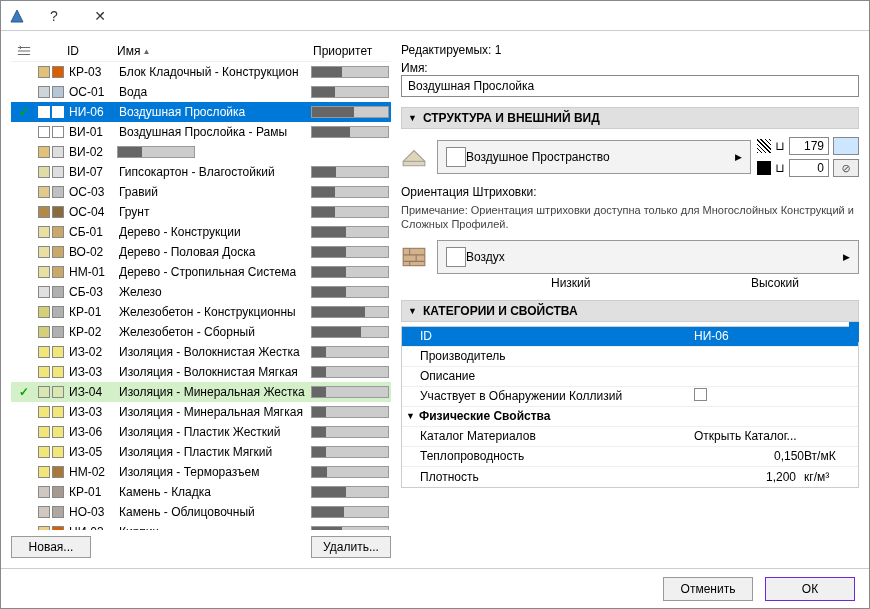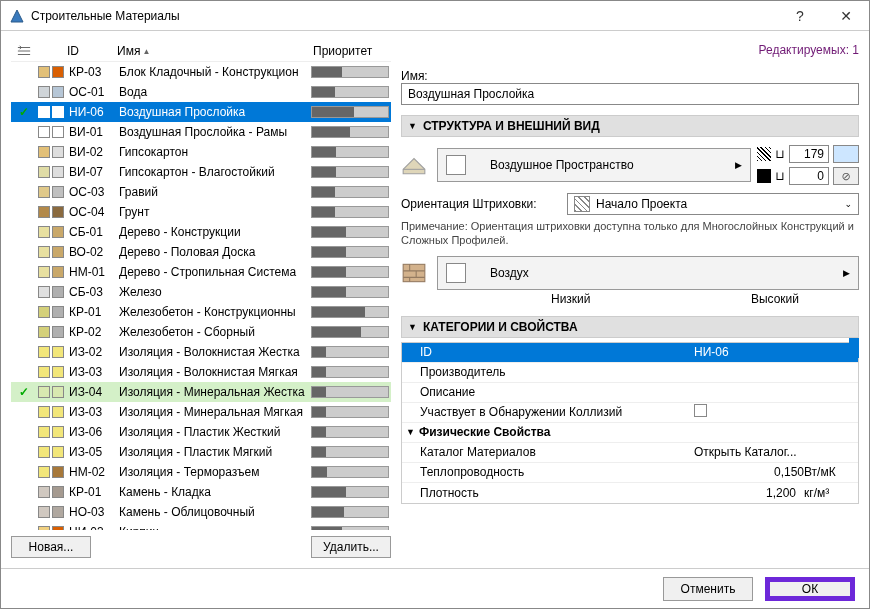--- a/index.html
+++ b/index.html
@@ -24,28 +24,28 @@
   .row .idcell { width:50px; padding-left:4px;}
   .row .namecell { flex:1; padding-left:4px; white-space:nowrap; overflow:hidden; text-overflow:ellipsis;}
   .row .pricell { width:82px; padding:0 2px;}
   .pribar { height:12px; background:#ccc; position:relative; border:1px solid #999;}
   .pribar .fill { position:absolute; top:0; bottom:0; left:0; background:#666;}
   .row.sel { background:#0078d7; color:#fff; }
   .row.sel .sw { border-color:#fff; }
   .row.green { background:#d4f0c8; }
   .left-footer { display:flex; gap:8px; margin-top:6px; }
   .btn { border:1px solid #999; background:#f0f0f0; height:22px; padding:0 10px; min-width:80px; display:flex; align-items:center; justify-content:center; cursor:default;}
-  .btn.primary { border:5px solid #6d28d9; }
-  .right-top { display:flex; justify-content:flex-end; height:18px; align-items:center; color:#701a75;}
-  .field-label { margin-top:10px; color:#000;}
+  .btn.primary { border:1px solid #6d28d9; }
+  .right-top { display:flex; justify-content:flex-start; height:18px; align-items:center; color:#000000;}
+  .field-label { margin-top:2px; color:#000;}
   .text-input { border:1px solid #888; height:22px; padding:2px 6px; width:100%; }
   .section-head { background:#e0e0e0; border:1px solid #ccc; height:22px; display:flex; align-items:center; padding:0 6px; margin-top:10px; font-weight:bold;}
   .section-head .tri { margin-right:6px; font-size:9px;}
   .panel-row { display:flex; align-items:center; margin-top:8px; gap:6px;}
-  .preview-btn { flex:1; height:34px; border:1px solid #999; background:#f3f3f3; display:flex; align-items:center; padding:0 8px; gap:24px;}
+  .preview-btn { flex:1; height:34px; border:1px solid #999; background:#f3f3f3; display:flex; align-items:center; padding:0 8px; gap:0;}
   .preview-btn .sw-lg { width:20px; height:20px; border:1px solid #888; background:#fff;}
   .preview-btn .arrow { margin-left:auto; font-size:9px;}
   .preview-stack { display:flex; flex-direction:column; gap:4px;}
   .mini-input { border:1px solid #888; height:18px; width:40px; text-align:right; padding:0 4px;}
   .mini-sw { width:26px; height:18px; border:1px solid #888;}
   .mini-sw.lightblue { background:#cde6ff;}
   .mini-sw.grey { background:#eee; position:relative;}
   .mini-sw.grey::after{content:"⊘"; position:absolute; left:50%; top:50%; transform:translate(-50%,-50%); font-size:11px; color:#555;}
   .dropdown { border:1px solid #888; height:22px; display:flex; align-items:center; padding:0 6px; flex:1;}
   .dropdown .arrow { margin-left:auto; font-size:9px;}
@@ -79,21 +79,20 @@
 </style>
 </head>
 <body>
 
 <div class="titlebar">
   <span class="app-icon">
     <svg viewBox="0 0 16 16">
         <path d="M2 14 L8 2 L14 14 Z" fill="#3a7abd" stroke="#2a5a8a"></path>
       </svg>
   </span>
-  <span class="title">Строительные Материалы</span>
   <div class="winbtn">?</div>
   <div class="winbtn">✕</div>
 </div>
 
 <div class="content">
   <div class="left">
     <div class="headrow">
       <div class="col-check" style="display:flex;justify-content:center;">
         <svg width="14" height="14" viewBox="0 0 16 16">
             <path d="M1 4h14M1 8h14M1 12h14" stroke="#555" stroke-width="1"></path>
@@ -152,21 +151,20 @@
             <div class="pribar">
               <div class="fill" style="width:50%"></div>
             </div>
           </span>
         </div>
         <div class="row">
           <span class="check"></span>
           <span class="sw" style="background:#e2c078"></span>
           <span class="sw" style="background:#dedede"></span>
           <span class="idcell">ВИ-02</span>
-          <span class="namecell">Гипсокартон</span>
           <span class="pricell">
             <div class="pribar">
               <div class="fill" style="width:32%"></div>
             </div>
           </span>
         </div>
         <div class="row">
           <span class="check"></span>
           <span class="sw" style="background:#e0dca6"></span>
           <span class="sw" style="background:#dedede"></span>
@@ -435,25 +433,20 @@
           <span class="pen-icon solid"></span>
           <span class="pen-u">⊔</span>
           <input class="mini-input" value="0" style="">
           <span class="mini-sw grey"></span>
         </div>
       </div>
     </div>
 
     <div class="panel-row">
       <span style="width:160px">Ориентация Штриховки:</span>
-      <div class="dropdown">
-        <span class="hatch-icon"></span>
-        <span>Начало Проекта</span>
-        <span class="arrow">⌄</span>
-      </div>
     </div>
     <div class="note">Примечание: Ориентация штриховки доступна только для Многослойных Конструкций и Сложных Профилей.</div>
 
     <div class="panel-row">
       <svg class="material-icon" viewBox="0 0 24 24">
           <rect x="2" y="4" width="20" height="16" fill="#c9a070" stroke="#7a5a3a"></rect>
           <path d="M2 10h20M2 16h20M8 4v6M14 10v6M8 16v4" stroke="#7a5a3a"></path>
         </svg>
       <div class="preview-btn">
         <span class="sw-lg"></span>

